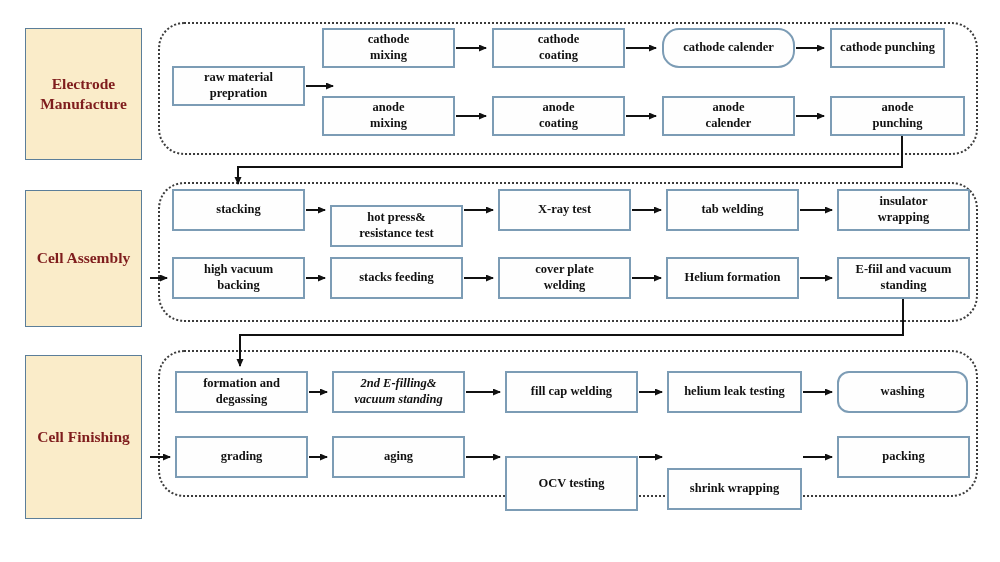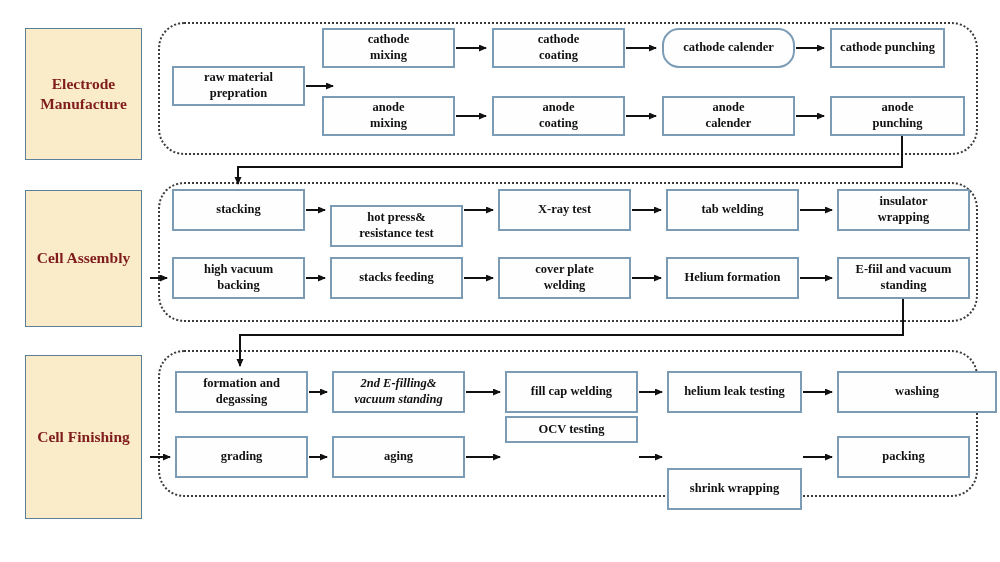--- a/index.html
+++ b/index.html
@@ -95,24 +95,24 @@
   <div class="pbox" style="left:666px;top:257px;width:133px;height:42px;">Helium formation</div>
   <div class="pbox" style="left:837px;top:257px;width:133px;height:42px;">E-fiil and vacuum
 standing</div>
 
   <div class="pbox" style="left:175px;top:371px;width:133px;height:42px;">formation and
 degassing</div>
   <div class="pbox" style="left:332px;top:371px;width:133px;height:42px;font-style:italic;">2nd E-filling&amp;
 vacuum standing</div>
   <div class="pbox" style="left:505px;top:371px;width:133px;height:42px;">fill cap welding</div>
   <div class="pbox" style="left:667px;top:371px;width:135px;height:42px;">helium leak testing</div>
-  <div class="pbox" style="left:837px;top:371px;width:160px;height:42px;">washing</div>
+  <div class="pbox" style="left:837px;top:371px;width:131px;height:42px;border-radius:12px;">washing</div>
   <div class="pbox" style="left:175px;top:436px;width:133px;height:42px;">grading</div>
   <div class="pbox" style="left:332px;top:436px;width:133px;height:42px;">aging</div>
-  <div class="pbox" style="left:505px;top:416px;width:133px;height:27px;">OCV testing</div>
+  <div class="pbox" style="left:505px;top:456px;width:133px;height:55px;">OCV testing</div>
   <div class="pbox" style="left:667px;top:436px;width:135px;height:42px;margin-top:32px;">shrink wrapping</div>
   <div class="pbox" style="left:837px;top:436px;width:133px;height:42px;">packing</div>
 
   <svg class="arrows" width="1000" height="562" viewBox="0 0 1000 562">
     <defs>
       <marker id="ah" markerWidth="9" markerHeight="8" refX="7" refY="3.5" orient="auto" markerUnits="userSpaceOnUse">
         <path d="M0,0 L8,3.5 L0,7 z" fill="#111111"></path>
       </marker>
     </defs>
     <g stroke="#111111" stroke-width="2" fill="none">

